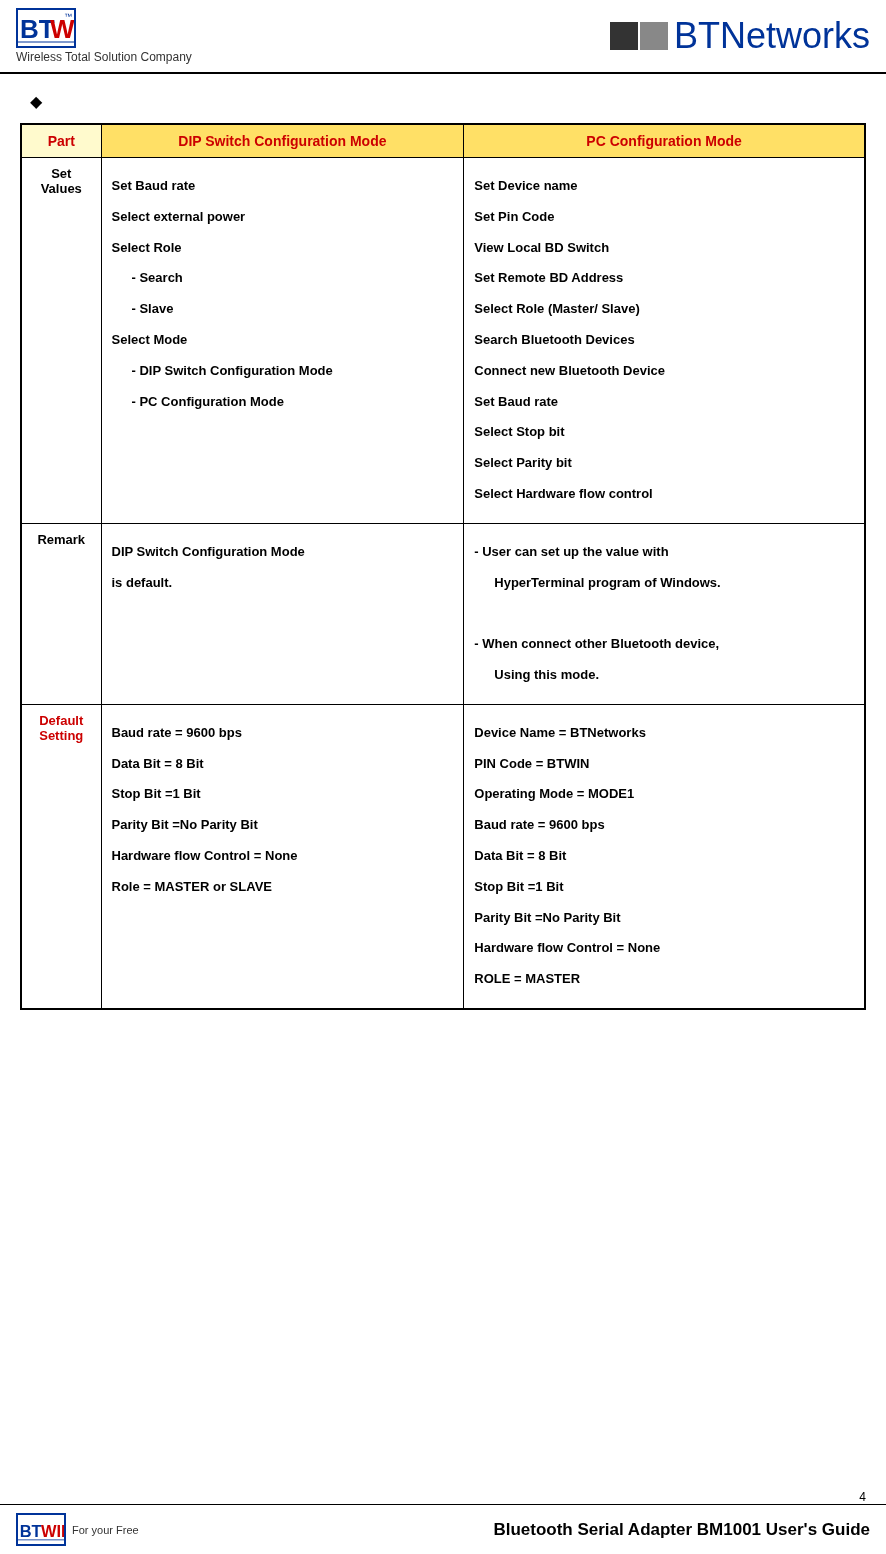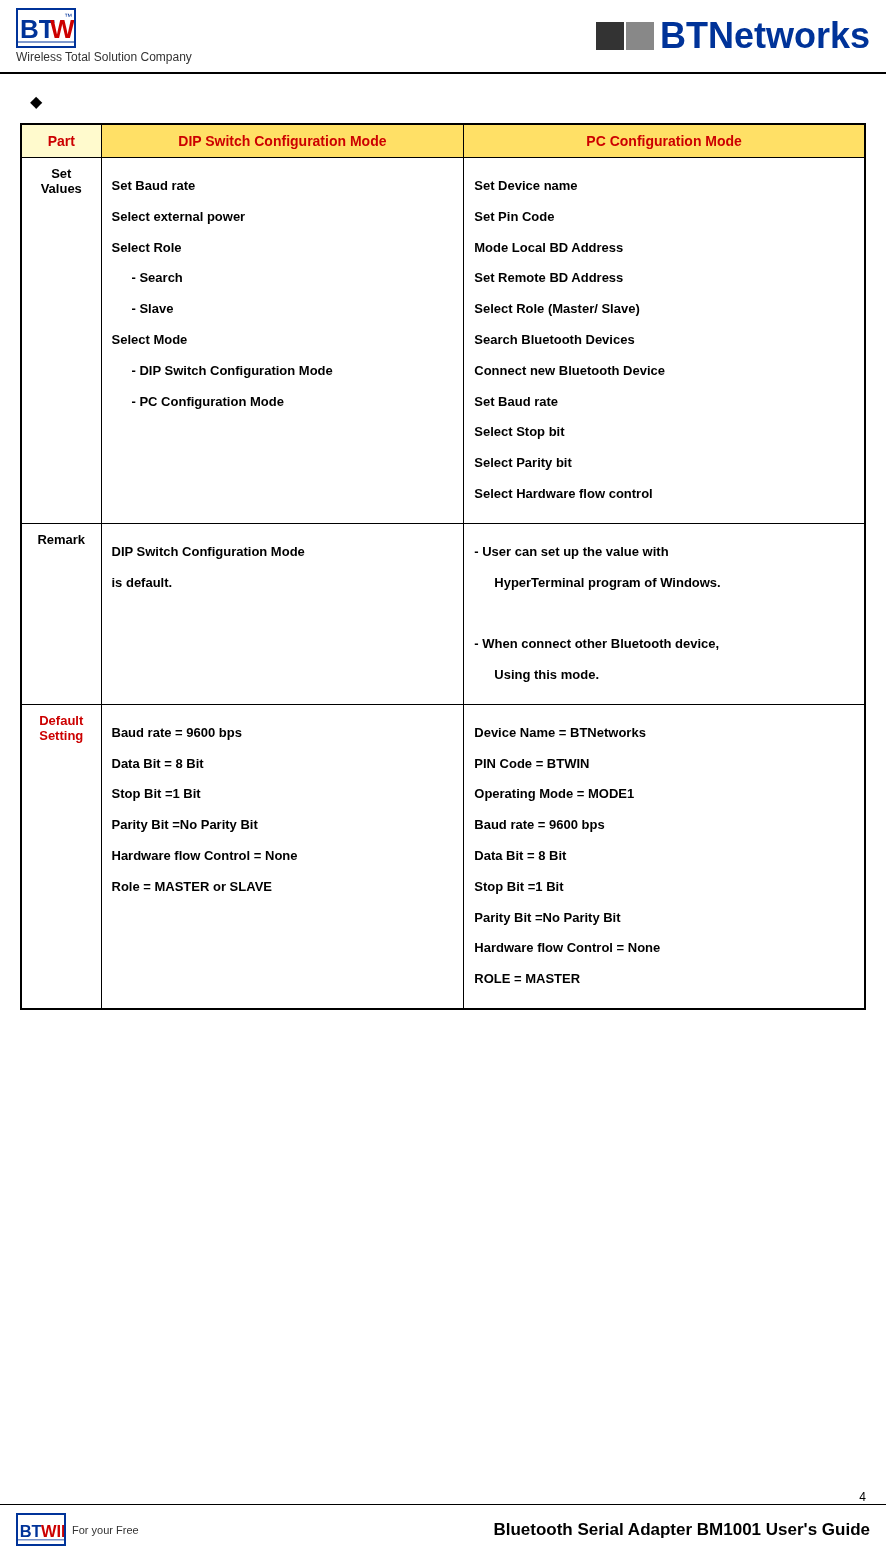--- a/index.html
+++ b/index.html
@@ -53,21 +53,21 @@
       gap: 2px;
     }
     .btnetworks-sq {
       width: 28px;
       height: 28px;
     }
     .btnetworks-sq-dark { background: #333; }
     .btnetworks-sq-mid { background: #888; }
     .btnetworks-name {
       font-size: 36px;
-      font-weight: 700;
+      font-weight: 400;
       color: #003399;
     }
 
     
     .section-heading {
       display: flex;
       align-items: center;
       gap: 10px;
       padding: 18px 30px 12px 30px;
     }
@@ -239,21 +239,21 @@
         <p><strong>Select Role</strong></p>
         <p class="indent"><strong>- Search</strong></p>
         <p class="indent"><strong>- Slave</strong></p>
         <p><strong>Select Mode</strong></p>
         <p class="indent"><strong>- DIP Switch Configuration Mode</strong></p>
         <p class="indent"><strong>- PC Configuration Mode</strong></p>
       </td>
       <td class="content-cell">
         <p><strong>Set Device name</strong></p>
         <p><strong>Set Pin Code</strong></p>
-        <p><strong>Mode Local BD Address</strong></p>
+        <p><strong>View Local BD Switch</strong></p>
         <p><strong>Set Remote BD Address</strong></p>
         <p><strong>Select Role (Master/ Slave)</strong></p>
         <p><strong>Search Bluetooth Devices</strong></p>
         <p><strong>Connect new Bluetooth Device</strong></p>
         <p><strong>Set Baud rate</strong></p>
         <p><strong>Select Stop bit</strong></p>
         <p><strong>Select Parity bit</strong></p>
         <p><strong>Select Hardware flow control</strong></p>
       </td>
     </tr>

